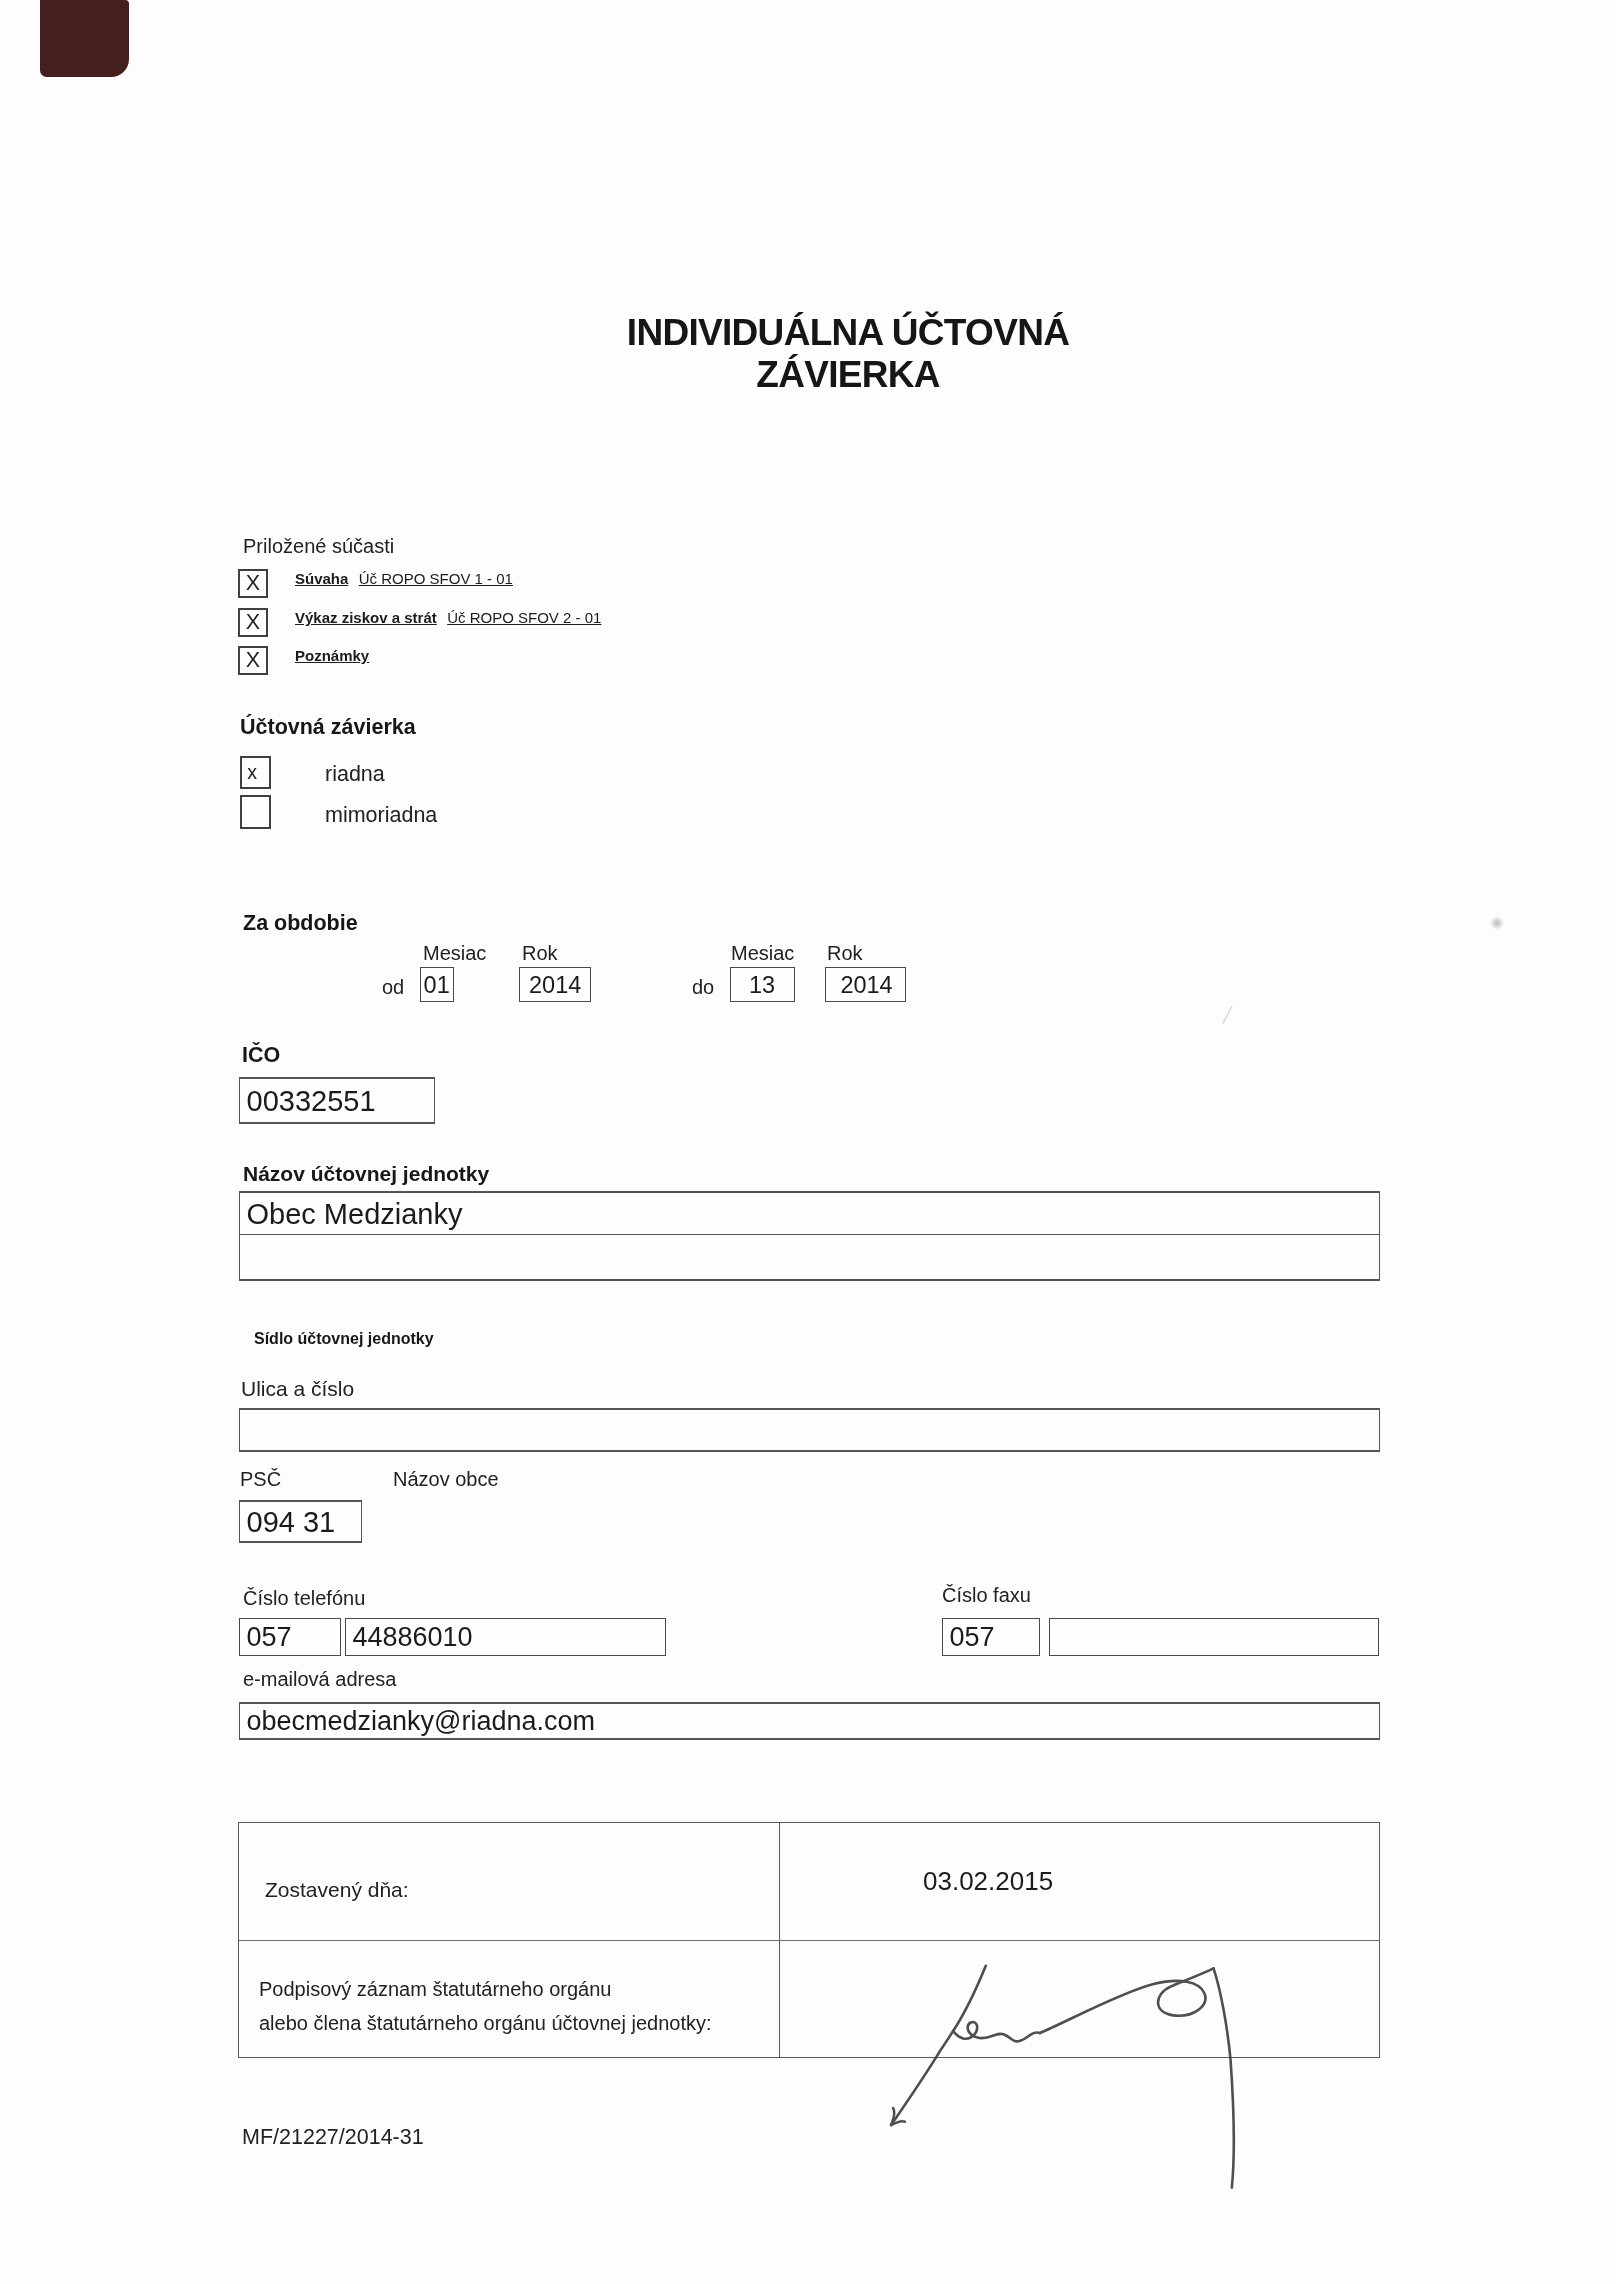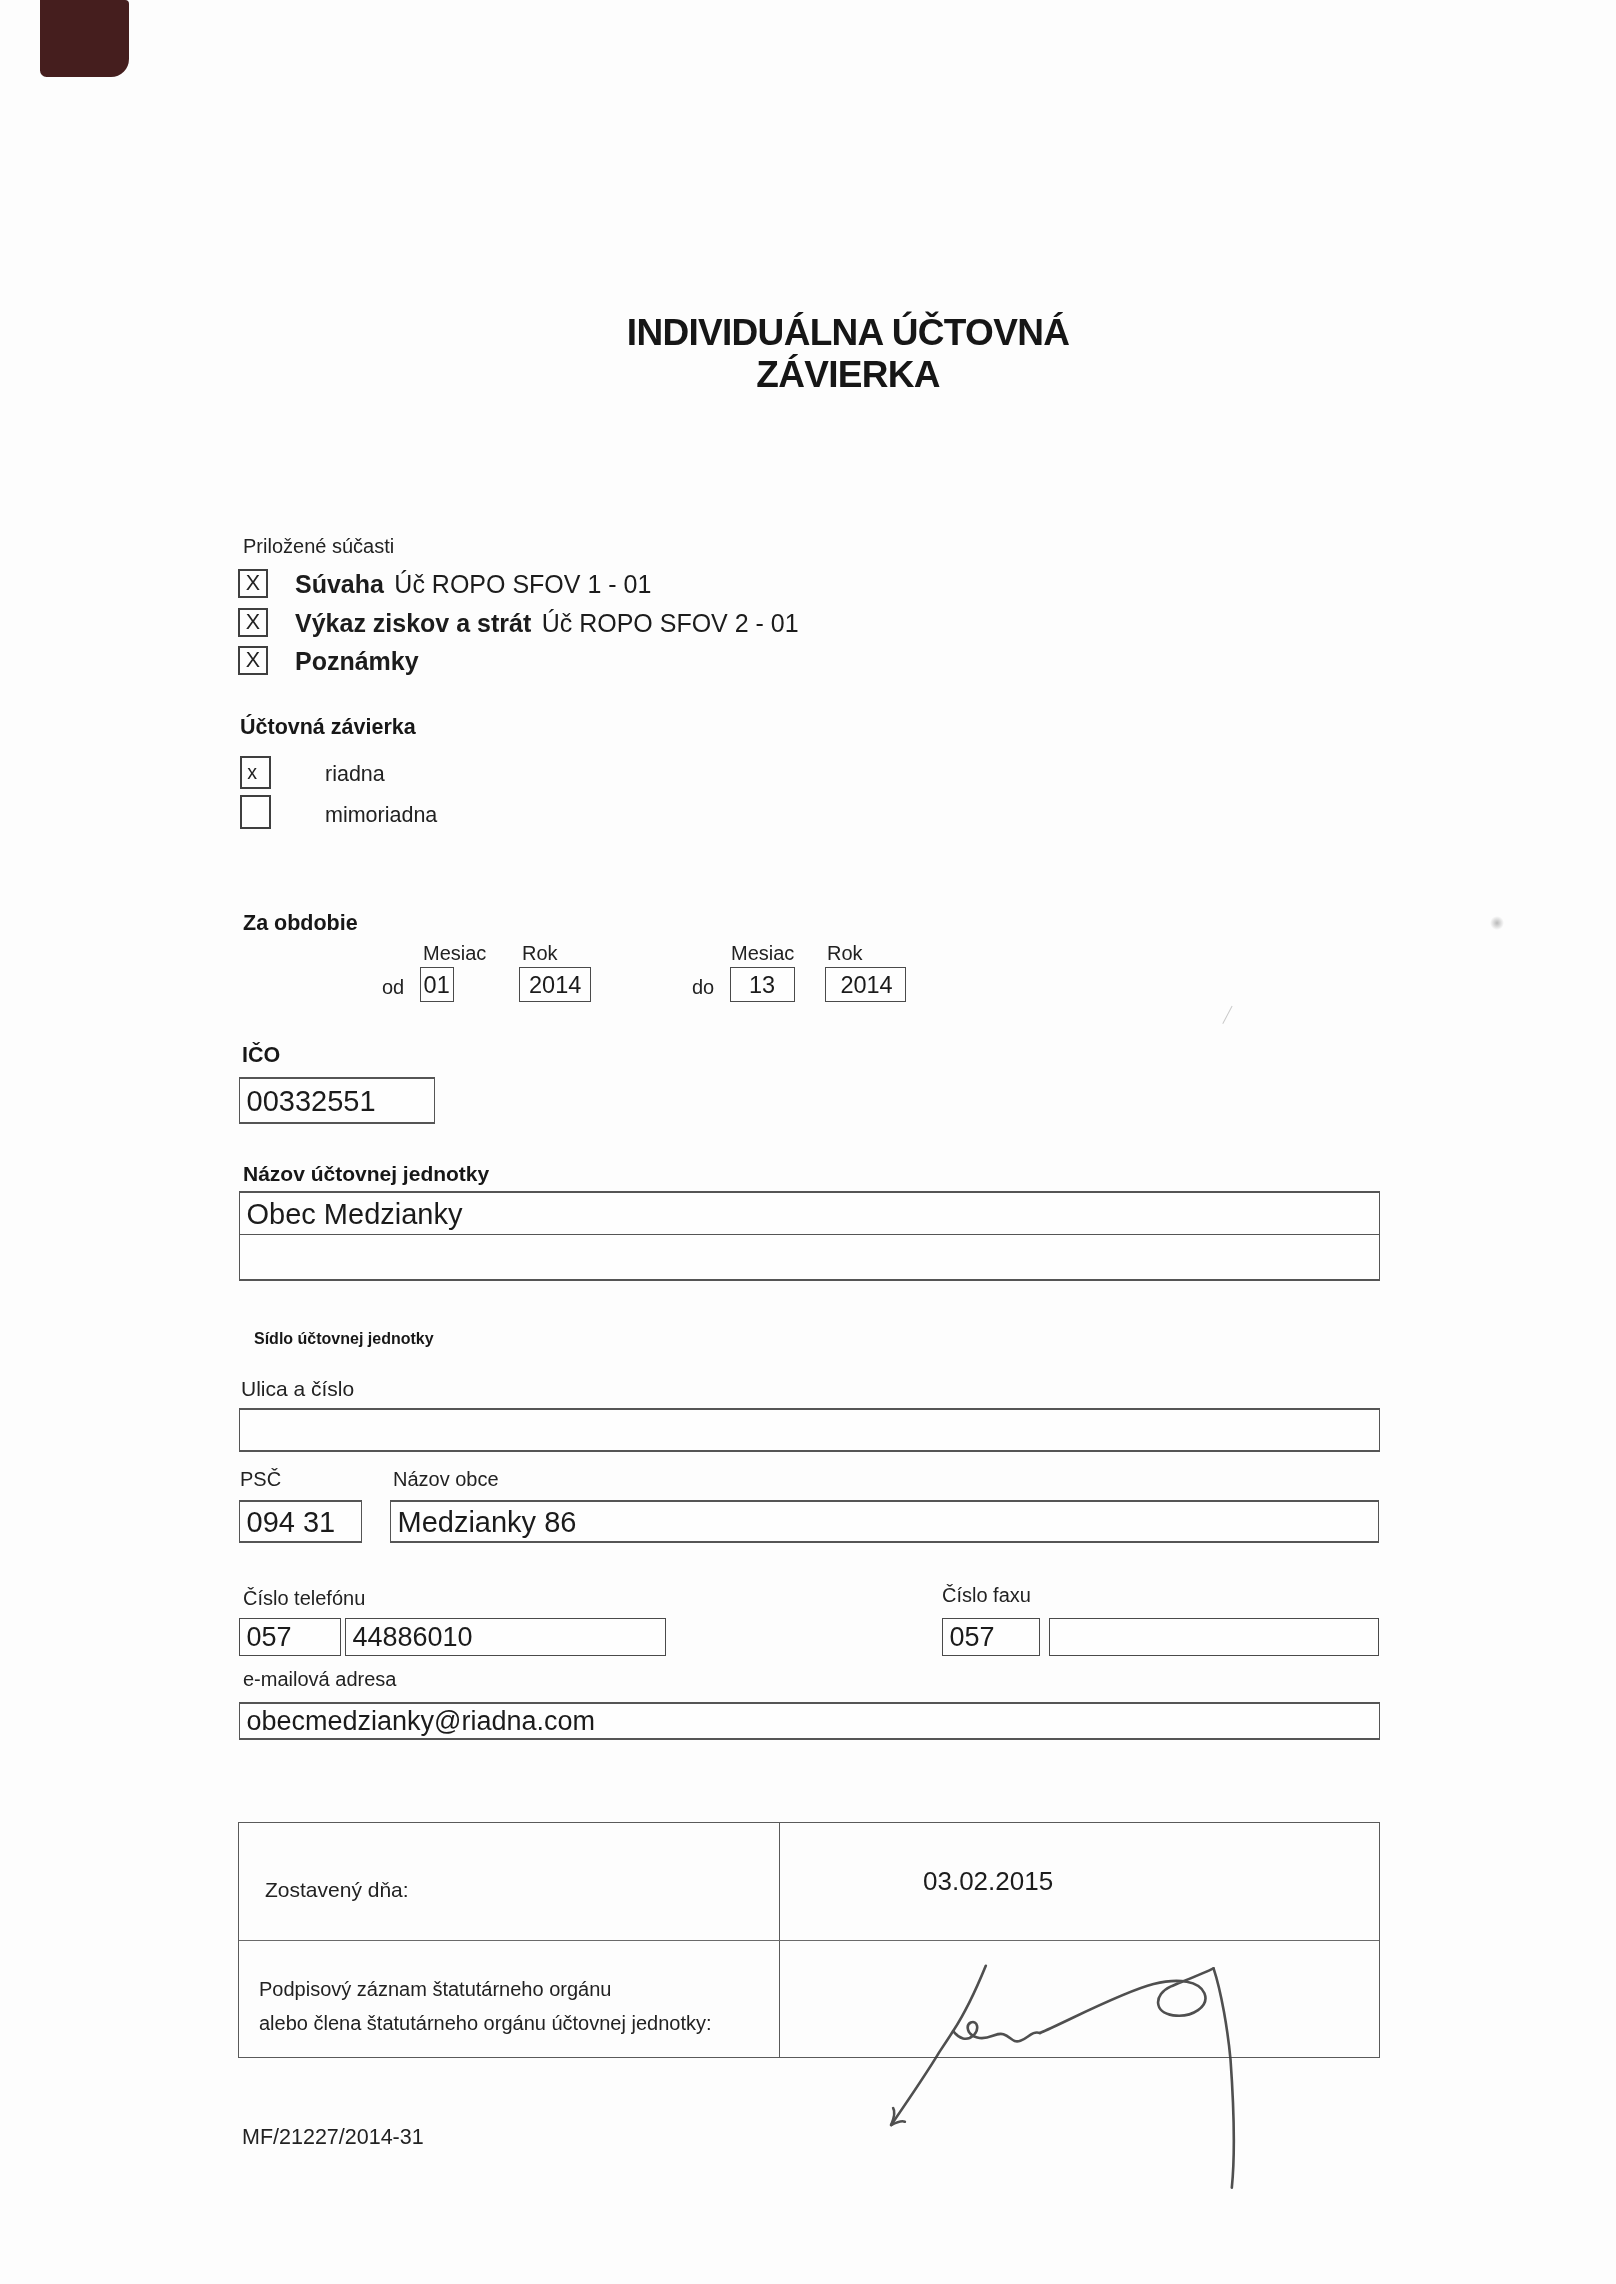--- a/index.html
+++ b/index.html
@@ -29,21 +29,21 @@
     font-size:29px;color:#1b1b1b;white-space:nowrap;
   }
   .checkbox{
     position:absolute;
     border:2px solid #3f3f3f;
     background:#fefefe;
     box-sizing:border-box;
     display:flex;align-items:center;justify-content:center;
     font-size:21.5px;color:#222;
   }
-  .chk-row-label{position:absolute;white-space:nowrap;font-size:25px;}
+  .chk-row-label{position:absolute;white-space:nowrap;font-size:15px;text-decoration:underline;}
   .chk-row-label .b{font-weight:bold;}
   .chk-row-label .r{font-weight:normal;margin-left:10.4px;}
   .ftable{
     position:absolute;left:238px;top:1822px;width:1142px;height:236px;
     border:1.3px solid #5a5a5a;box-sizing:border-box;
   }
   .ftable .vline{position:absolute;left:540px;top:0;bottom:0;width:1.3px;background:#5a5a5a;}
   .ftable .hline{position:absolute;left:0;right:0;top:117px;height:1.3px;background:#6a6a6a;}
   .corner-mark{
     position:absolute;left:40px;top:0;width:89px;height:77px;
@@ -146,23 +146,20 @@
   <div class="abs lbl-b" style="left:254px;top:1330px;font-size:16px;">Sídlo účtovnej jednotky</div>
   <div class="abs lbl" style="left:241px;top:1377px;font-size:21px;">Ulica a číslo</div>
   <div class="box heavy" style="left:239px;top:1408px;width:1141px;height:44px;">
     <span class="val"></span>
   </div>
 
   <div class="abs lbl" style="left:240px;top:1468px;">PSČ</div>
   <div class="abs lbl" style="left:393px;top:1468px;">Názov obce</div>
   <div class="box heavy" style="left:239px;top:1500px;width:123px;height:43px;">
     <span class="val">094 31</span>
-  </div>
-  <div class="box heavy" style="left:390px;top:1500px;width:989px;height:43px;">
-    <span class="val">Medzianky 86</span>
   </div>
 
   <div class="abs lbl" style="left:243px;top:1587px;">Číslo telefónu</div>
   <div class="box" style="left:239px;top:1618px;width:102px;height:38px;">
     <span class="val" style="font-size:27px;">057</span>
   </div>
   <div class="box" style="left:345px;top:1618px;width:321px;height:38px;">
     <span class="val" style="font-size:27px;">44886010</span>
   </div>
 

